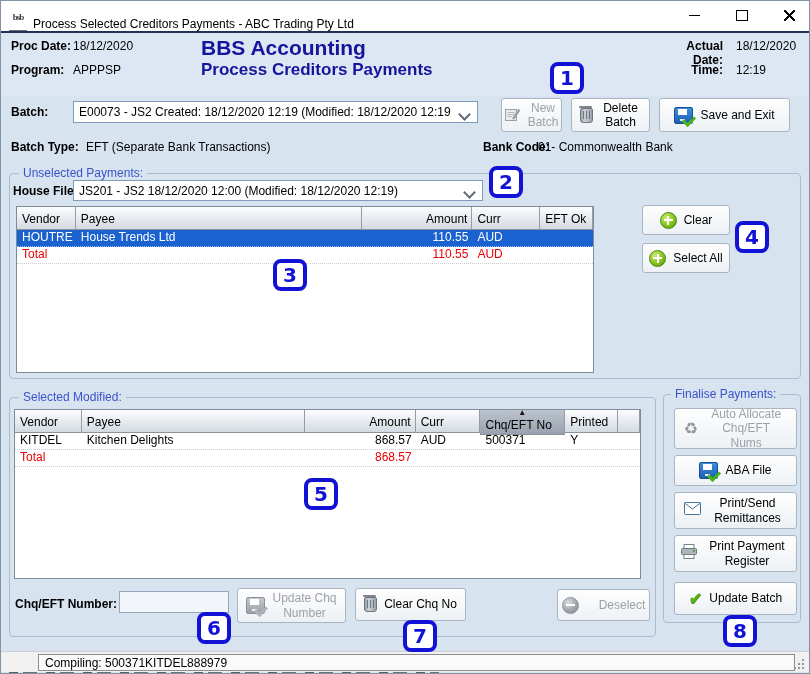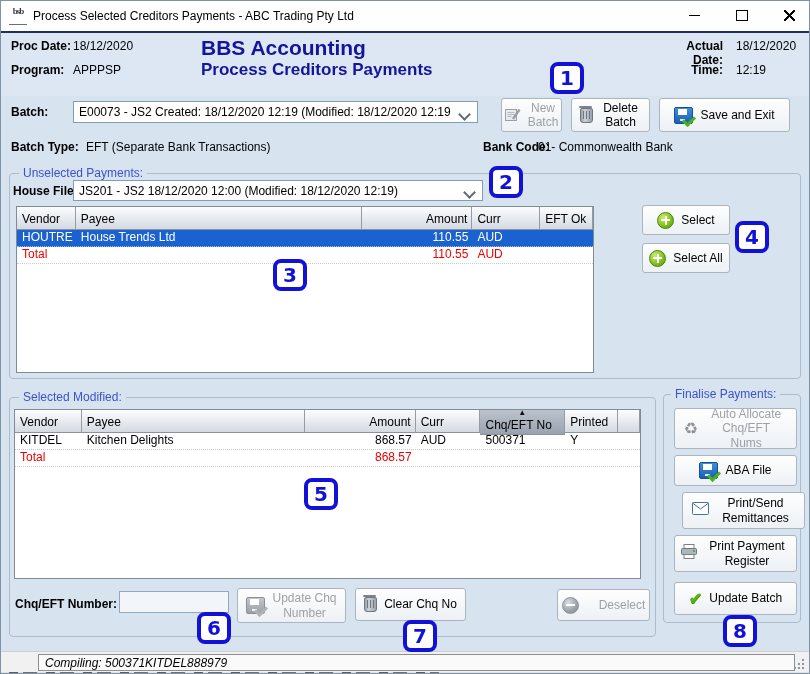--- a/index.html
+++ b/index.html
@@ -2,21 +2,21 @@
 <html><head>
 <meta charset="utf-8">
 <style>
   html,body{margin:0;padding:0;background:#c8ccd2;}
   .win{position:relative;width:810px;height:674px;box-sizing:border-box;border:1px solid #7e93a8;
        background:#d8e3f0;font-family:"Liberation Sans",sans-serif;font-size:12px;color:#000;overflow:hidden;}
   .abs{position:absolute;}
   .bold{font-weight:bold;}
 
   
-  .titlebar{position:absolute;left:0;top:0;width:100%;height:30px;background:#fff;display:flex;align-items:center;}
+  .titlebar{position:absolute;left:0;top:0;width:100%;height:30px;background:#fff;display:flex;align-items:flex-end;}
   .app-icon{margin:0 6px 0 8px;width:18px;height:16px;font:bold 9px "Liberation Serif",serif;color:#3a3f45;
             letter-spacing:-1px;line-height:7px;text-align:center;border-bottom:1px solid #6a7077;}
   .title-text{font-size:12px;}
   .wbtn{position:absolute;top:0;width:34px;height:29px;display:flex;align-items:center;justify-content:center;}
   .gl-min{width:11px;height:1px;background:#000;}
   .gl-max{width:10px;height:9px;border:1px solid #000;}
   .gl-close{width:11px;height:11px;background:
      linear-gradient(45deg,transparent 44%,#000 44% 56%,transparent 56%),
      linear-gradient(-45deg,transparent 44%,#000 44% 56%,transparent 56%);}
   .navline{position:absolute;left:0;top:30px;width:100%;height:2px;background:#203057;}
@@ -94,21 +94,21 @@
   .ic-recycle{color:#8f9399;font-size:16px;line-height:16px;}
 
   
   .badge{position:absolute;width:34px;height:32px;box-sizing:border-box;background:#fff;
      border:4px solid #1212d6;border-radius:8px;color:#1212d6;font-weight:bold;font-size:20px;
      display:flex;align-items:center;justify-content:center;z-index:50;font-family:"DejaVu Sans",sans-serif;}
 
   
   .statusbar{position:absolute;left:0;top:650px;width:100%;height:21px;background:#f1f1f1;border-top:1px solid #cfcfcf;}
   .statuspanel{position:absolute;left:37px;top:2px;width:757px;height:17px;box-sizing:border-box;
-     border:1px solid #8e8e8e;background:#fafafa;display:flex;align-items:center;padding-left:6px;font-style:italic;}
+     border:1px solid #8e8e8e;background:#fafafa;display:flex;align-items:center;padding-left:6px;}
   .grip{position:absolute;right:5px;bottom:4px;width:2px;height:2px;background:#8b98a5;
      box-shadow:0 -4px #8b98a5,0 -8px #8b98a5,-4px 0 #8b98a5,-4px -4px #8b98a5,-8px 0 #8b98a5;}
   .bstrip{position:absolute;left:0;top:671px;width:100%;height:3px;background:#dfe3e8;}
   .bstrip::before{content:"";position:absolute;left:8px;top:0;width:430px;height:3px;
      background:repeating-linear-gradient(90deg,#575c63 0 9px,#dfe3e8 9px 14px,#6b7077 14px 28px,#dfe3e8 28px 37px);}
 </style>
 </head>
 <body>
 
 <div class="win">
@@ -195,21 +195,21 @@
       <div class="cell cu-v">Total</div>
       <div class="cell cu-p"></div>
       <div class="cell cu-a num">110.55</div>
       <div class="cell cu-c">AUD</div>
       <div class="cell cu-e"></div>
     </div>
   </div>
 
   <div class="btn" style="left:641px;top:204px;width:88px;height:30px;">
     <span class="ic ic-plus"></span>
-    <span>Select</span>
+    <span>Clear</span>
   </div>
   <div class="btn" style="left:641px;top:242px;width:88px;height:30px;">
     <span class="ic ic-plus"></span>
     <span>Select All</span>
   </div>
 
   <div class="group" style="left:8px;top:396px;width:647px;height:240px;"></div>
   <div class="legend" style="left:18px;top:389px;">Selected Modified:</div>
 
   <div class="grid" style="left:13px;top:408px;width:627px;height:170px;">
@@ -263,21 +263,21 @@
   <div class="group" style="left:662px;top:393px;width:138px;height:229px;"></div>
   <div class="legend" style="left:670px;top:386px;">Finalise Payments:</div>
   <div class="btn disabled" style="left:673px;top:407px;width:123px;height:41px;">
     <span class="ic ic-glyph ic-recycle">♻</span>
     <span style="width:82px;">Auto Allocate Chq/EFT Nums</span>
   </div>
   <div class="btn" style="left:673px;top:454px;width:123px;height:31px;">
     <span class="ic ic-disk"></span>
     <span>ABA File</span>
   </div>
-  <div class="btn" style="left:673px;top:491px;width:123px;height:37px;margin-left:8px;">
+  <div class="btn" style="left:673px;top:491px;width:123px;height:37px;">
     <span class="ic">
       <svg width="17" height="13">
           <rect x="0.5" y="0.5" width="16" height="12" rx="1" fill="#fff" stroke="#46729e"></rect>
           <path d="M0.5 1 L8.5 7 L16.5 1" fill="none" stroke="#46729e"></path>
         </svg>
     </span>
     <span style="width:80px;">Print/Send Remittances</span>
   </div>
   <div class="btn" style="left:673px;top:534px;width:123px;height:37px;">
     <span class="ic">

